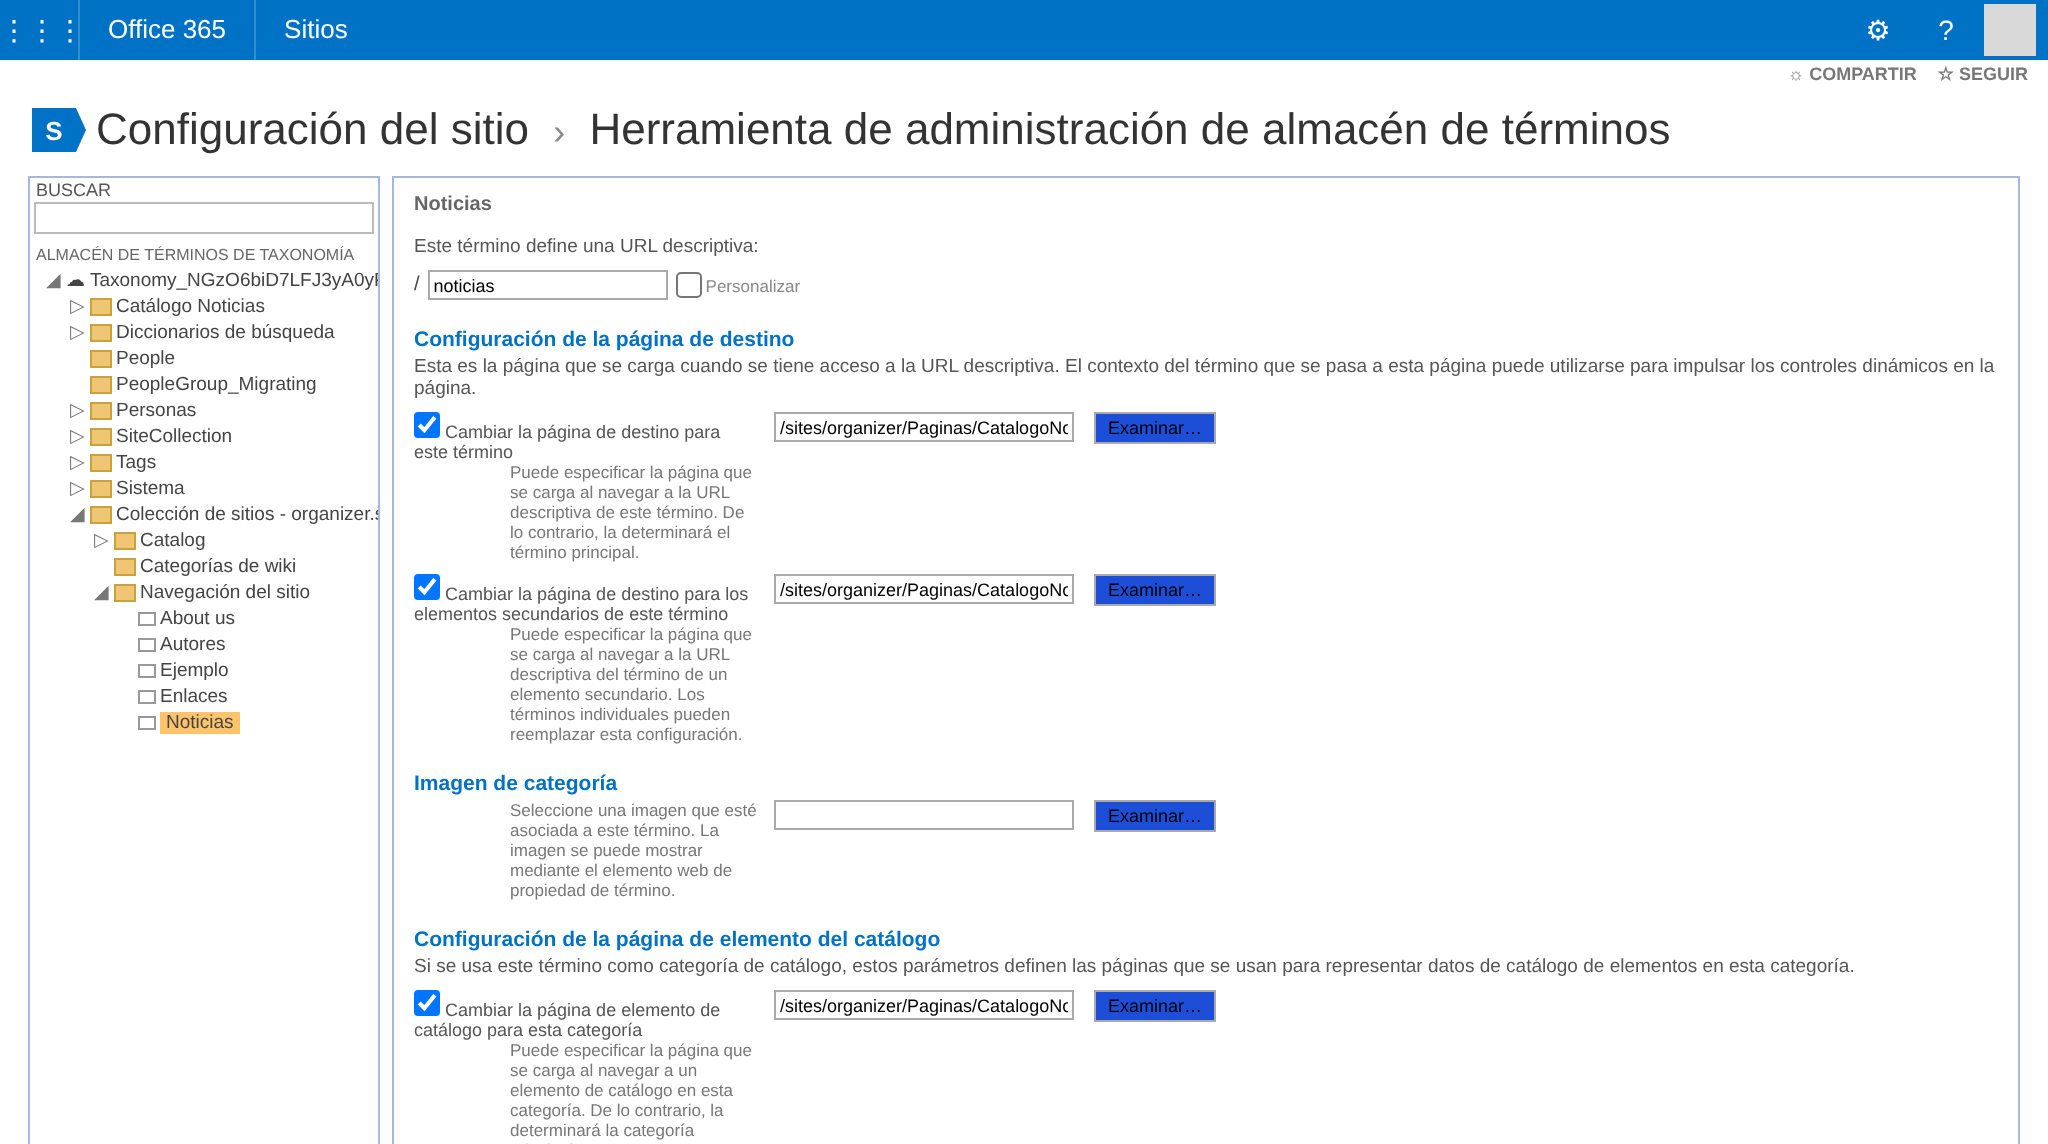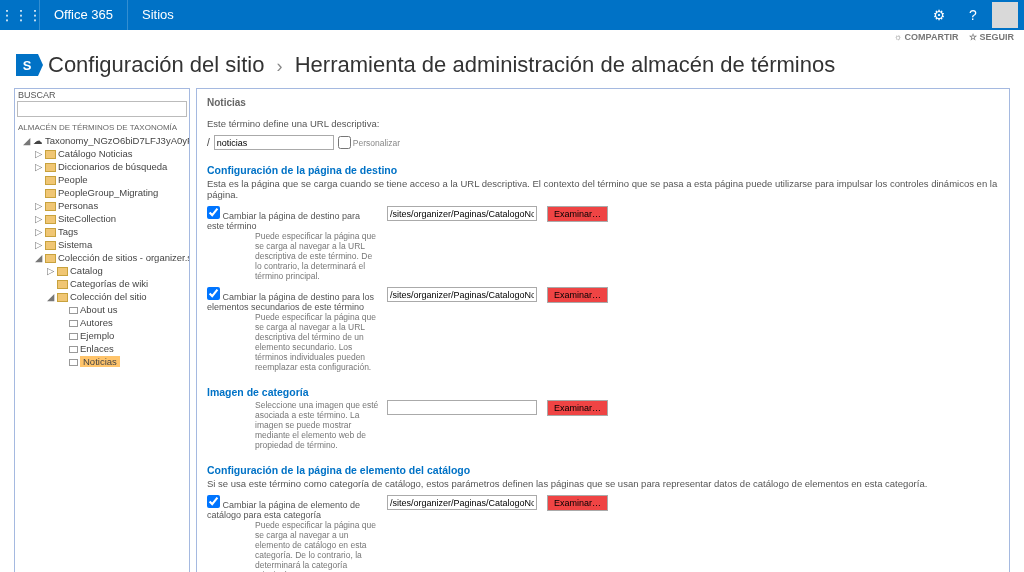--- a/index.html
+++ b/index.html
@@ -48,21 +48,21 @@
 
 .sect { margin-bottom: 14px; }
 .sect h3 { font-size: 10.5px; font-weight: bold; color: #0072c6; margin-bottom: 2px; }
 .sect .desc { font-size: 9.5px; color: #555; margin-bottom: 6px; }
 .sect .row { display: flex; align-items: flex-start; margin-bottom: 6px; }
 .sect .row .col1 { width: 180px; font-size: 9px; color: #555; padding-right: 8px; }
 .sect .row .col1 label { display: block; }
 .sect .row .col1 .sub { font-size: 8.5px; color: #777; margin-left: 48px; }
 .sect .row .col2 { width: 160px; }
 .sect .row .col2 input[type=text] { width: 150px; font-size: 9px; height: 15px; border: 1px solid #aaa; padding: 0 2px; }
-.sect .row .col3 button { font-size: 9px; padding: 2px 6px; border: 1px solid #aaa; background: #ef4444; cursor: pointer; }
+.sect .row .col3 button { font-size: 9px; padding: 2px 6px; border: 1px solid #aaa; background: #1d4ed8; cursor: pointer; }
 .url-row { display: flex; align-items: center; gap: 4px; }
 .url-row .slash { font-size: 10px; }
 .url-row input { width: 120px; height: 15px; border: 1px solid #aaa; font-size: 9px; padding: 0 2px; }
 .url-row .cust { font-size: 8.5px; color: #888; display: flex; align-items: center; gap: 2px; }
 .url-row .cust input { width: auto; height: auto; }
 </style>
 </head>
 <body>
 
 <div class="topbar">
@@ -100,21 +100,21 @@
       <div class="node lvl2"><span class="toggle">▷</span><span class="ticon"></span><span>Diccionarios de búsqueda</span></div>
       <div class="node lvl2"><span class="toggle"></span><span class="ticon"></span><span>People</span></div>
       <div class="node lvl2"><span class="toggle"></span><span class="ticon"></span><span>PeopleGroup_Migrating</span></div>
       <div class="node lvl2"><span class="toggle">▷</span><span class="ticon"></span><span>Personas</span></div>
       <div class="node lvl2"><span class="toggle">▷</span><span class="ticon"></span><span>SiteCollection</span></div>
       <div class="node lvl2"><span class="toggle">▷</span><span class="ticon"></span><span>Tags</span></div>
       <div class="node lvl2"><span class="toggle">▷</span><span class="ticon"></span><span>Sistema</span></div>
       <div class="node lvl2"><span class="toggle">◢</span><span class="ticon"></span><span>Colección de sitios - organizer.sharepoint.com-sites</span></div>
       <div class="node lvl3"><span class="toggle">▷</span><span class="ticon"></span><span>Catalog</span></div>
       <div class="node lvl3"><span class="toggle"></span><span class="ticon"></span><span>Categorías de wiki</span></div>
-      <div class="node lvl3"><span class="toggle">◢</span><span class="ticon"></span><span>Colección del sitio</span></div>
+      <div class="node lvl3"><span class="toggle">◢</span><span class="ticon"></span><span>Navegación del sitio</span></div>
       <div class="node lvl4"><span class="toggle"></span><span class="ticon tag"></span><span>About us</span></div>
       <div class="node lvl4"><span class="toggle"></span><span class="ticon tag"></span><span>Autores</span></div>
       <div class="node lvl4"><span class="toggle"></span><span class="ticon tag"></span><span>Ejemplo</span></div>
       <div class="node lvl4"><span class="toggle"></span><span class="ticon tag"></span><span>Enlaces</span></div>
       <div class="node lvl4"><span class="toggle"></span><span class="ticon tag"></span><span class="sel">Noticias</span></div>
     </div>
   </div>
 
   <div class="right">
     <div class="term-title">Noticias</div>

